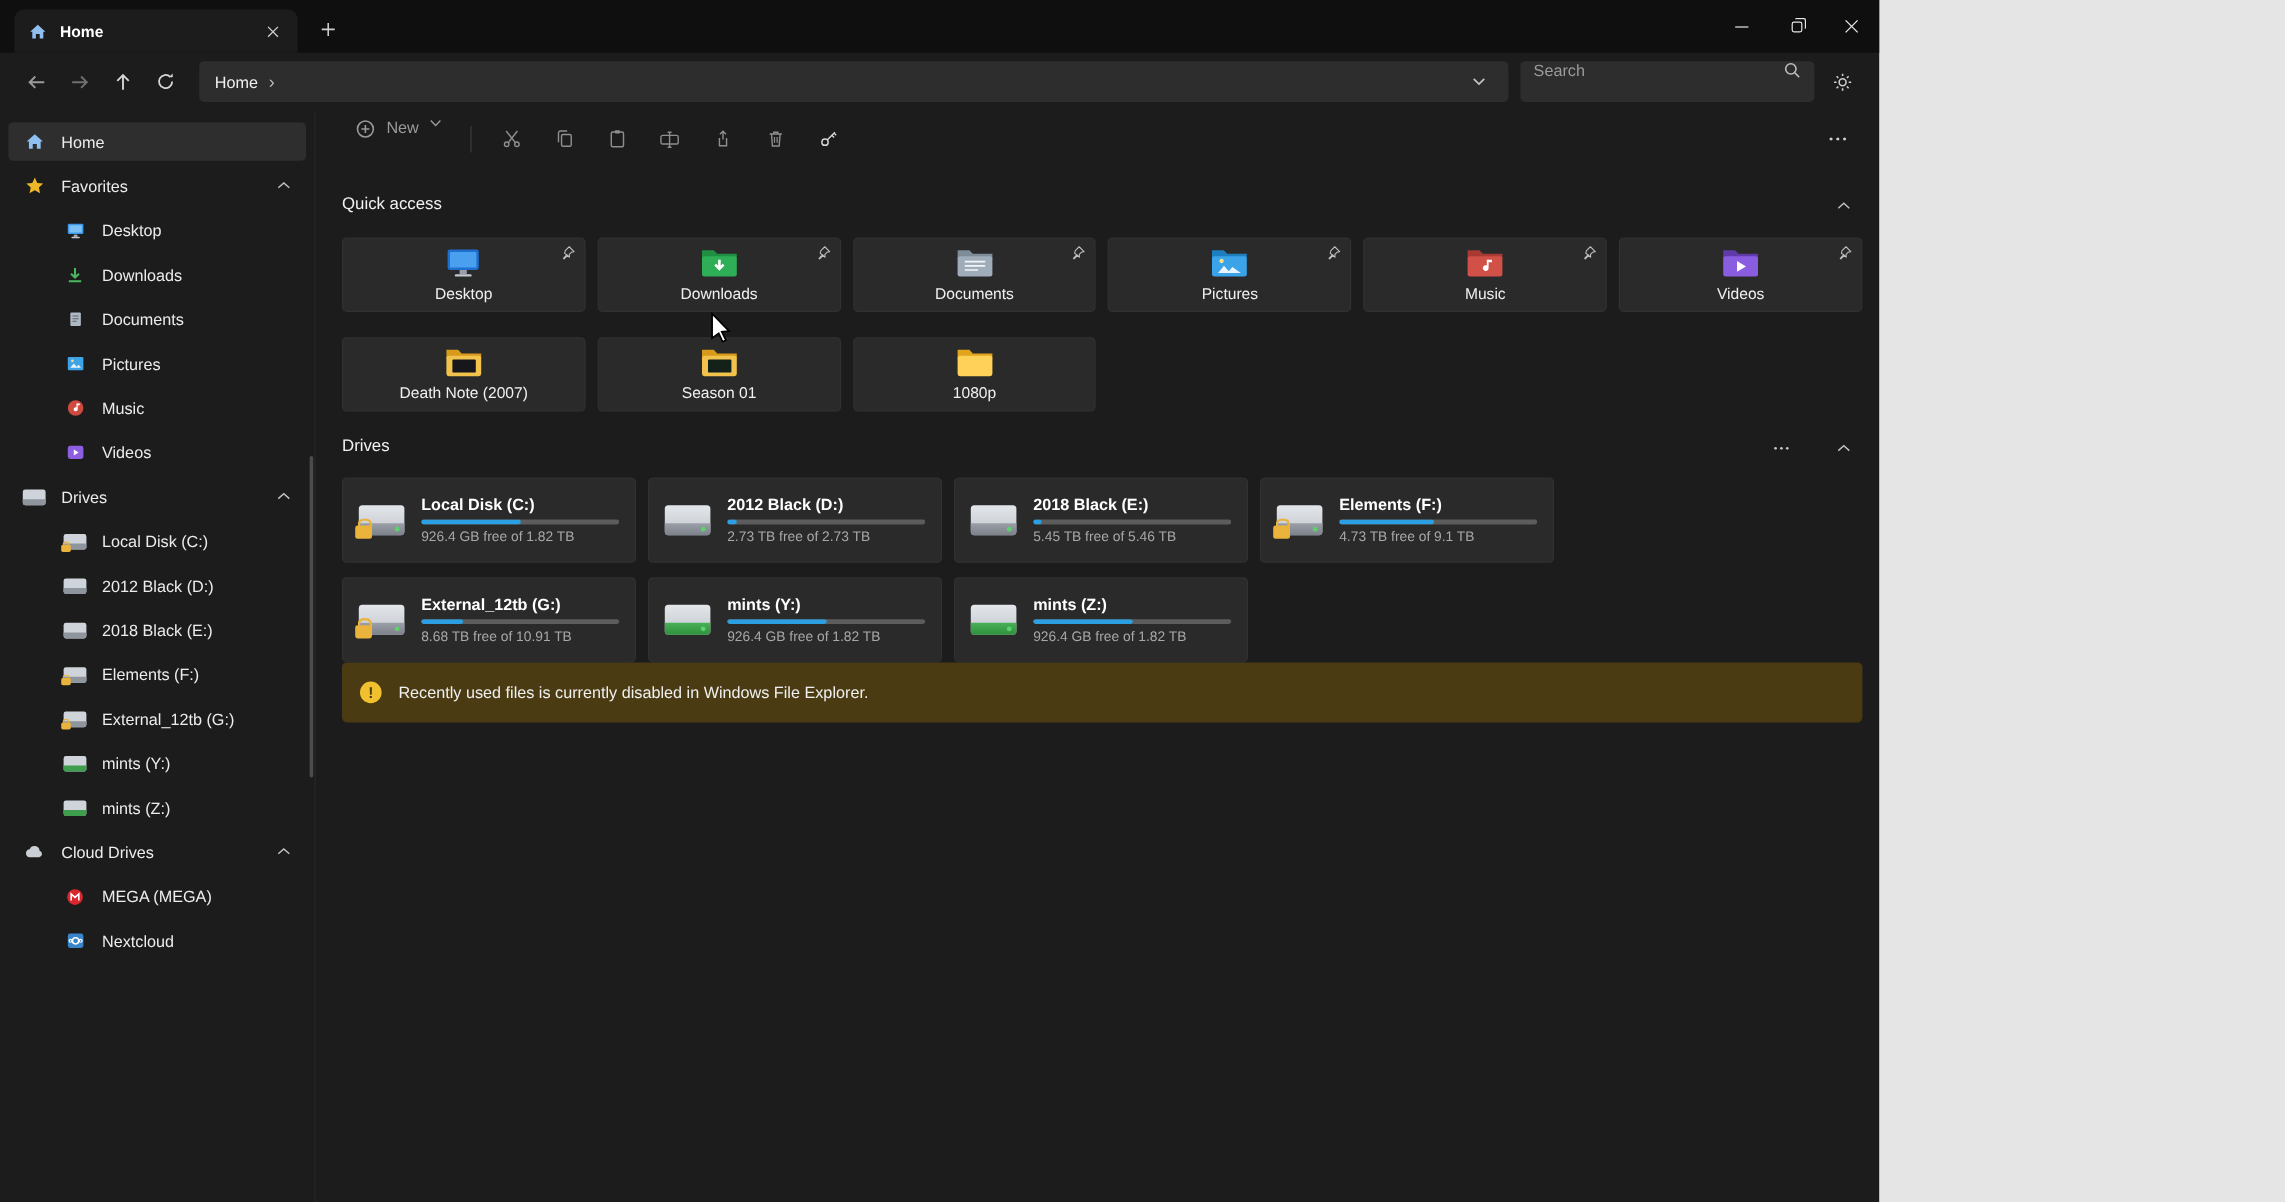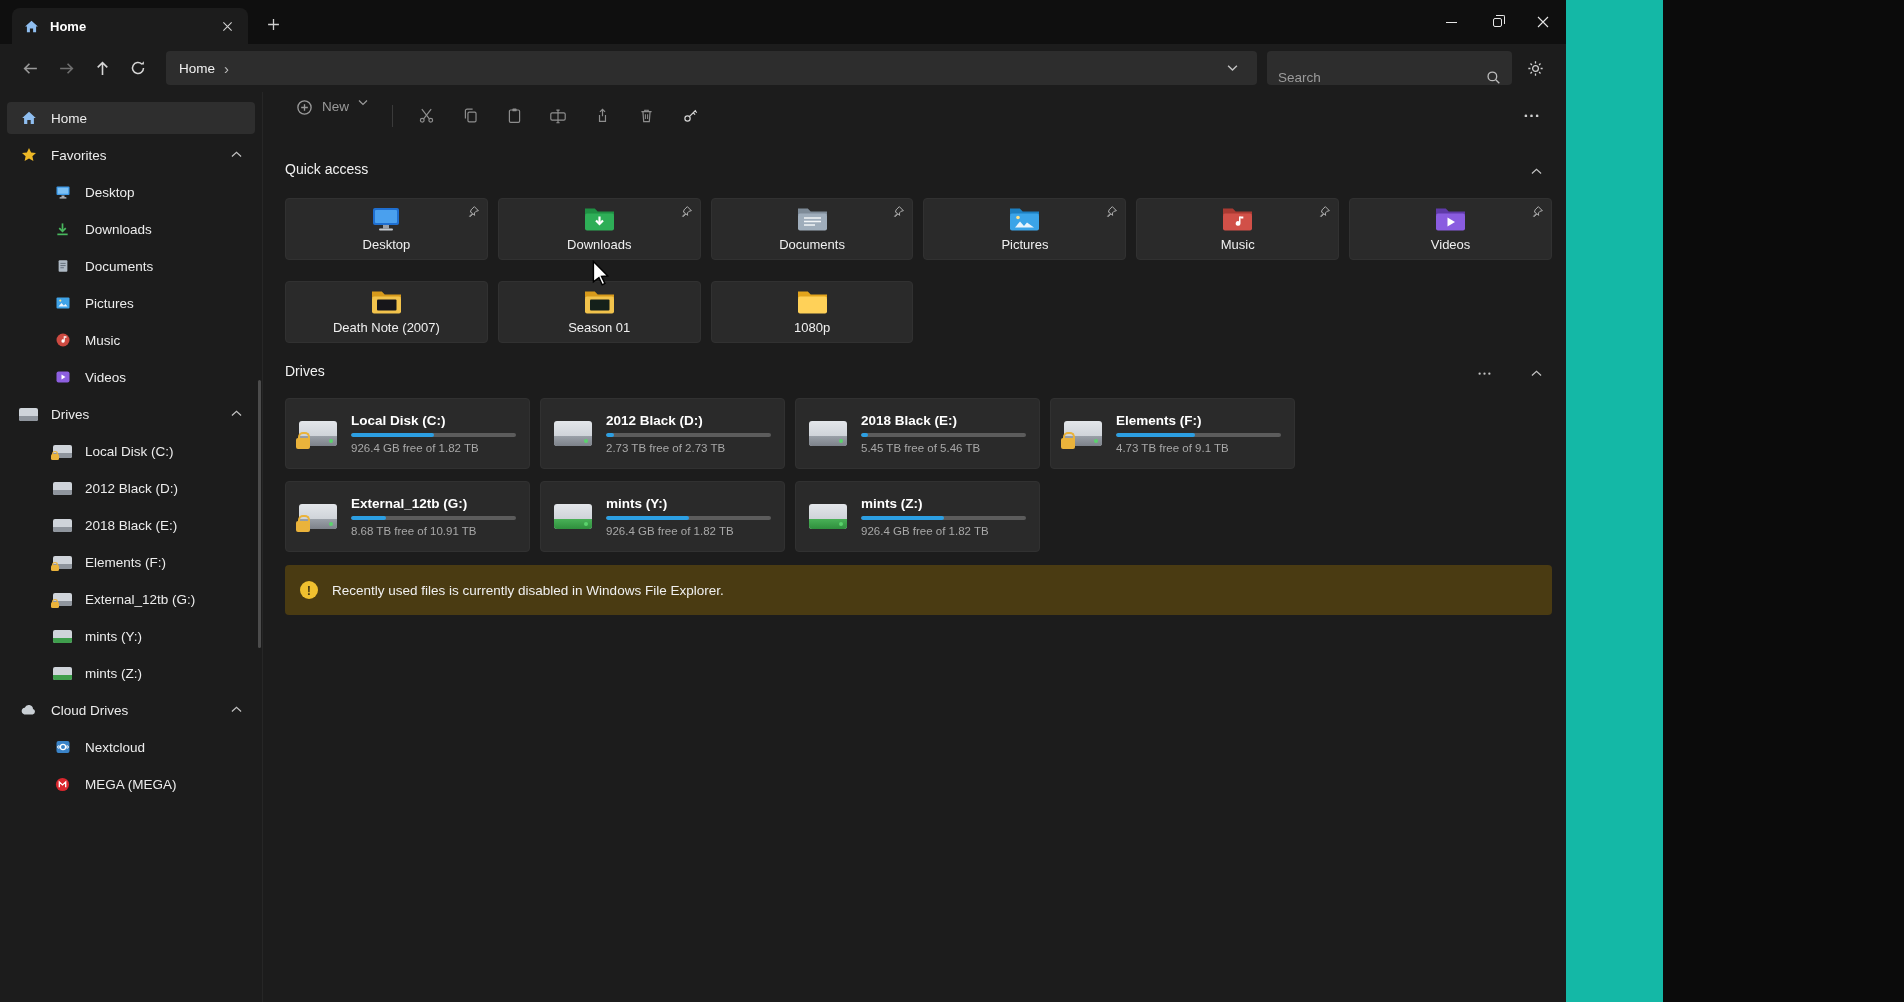--- a/index.html
+++ b/index.html
@@ -1,37 +1,37 @@
 <!DOCTYPE html>
 <html><head>
 <meta charset="utf-8">
 <style>
 *{margin:0;padding:0;box-sizing:border-box}
 html,body{width:1904px;height:1002px;overflow:hidden;background:#0b0b0b;font-family:"Liberation Sans",sans-serif;color:#fff}
-.desktop{position:relative;width:1663px;height:1002px;background:#14b8a6}
+.desktop{position:relative;width:1904px;height:1002px;background:#e5e5e5}
 .window{position:absolute;left:0;top:0;width:1566px;height:1002px;background:#1c1c1c;display:flex;flex-direction:column}
 
 .titlebar{height:44px;background:#0f0f0f;display:flex;align-items:flex-end;flex:0 0 auto;position:relative}
 .tab{width:236px;height:36px;margin-left:12px;background:#1c1c1c;border-radius:8px 8px 0 0;display:flex;align-items:center;padding:0 10px;gap:9px;cursor:default}
 .tab-label{font-size:13px;font-weight:700;color:#fff;flex:1}
 .tab-close{width:22px;height:22px;border-radius:4px;display:flex;align-items:center;justify-content:center}
 .newtab{width:30px;height:30px;margin:0 0 5px 10px;display:flex;align-items:center;justify-content:center;border-radius:4px}
 .wcs{position:absolute;right:0;top:0;height:44px;display:flex}
 .wc{width:46px;height:44px;display:flex;align-items:center;justify-content:center}
 .mingl{width:11px;height:1px;background:#e6e6e6;display:block}
 .restgl{width:9px;height:9px;border:1px solid #e6e6e6;border-radius:2px;position:relative;display:block}
 .restgl::before{content:"";position:absolute;left:2px;top:-4px;width:8px;height:8px;border-top:1px solid #e6e6e6;border-right:1px solid #e6e6e6;border-radius:0 2px 0 0}
 
 .navbar{height:48px;display:flex;align-items:center;padding:0 12px;flex:0 0 auto}
 .navbtn{width:36px;height:34px;border-radius:4px;display:flex;align-items:center;justify-content:center;flex:0 0 auto}
 .addressbar{flex:1;height:34px;background:#2d2d2d;border-radius:4px;margin:0 10px;display:flex;align-items:center;padding:0 13px;gap:9px}
 .addr-text{font-size:13.5px;color:#f0f0f0}
 .addr-crumb{color:#bdbdbd;font-size:15px;line-height:1}
 .addr-dd{margin-left:auto;display:flex;align-items:center;justify-content:center;width:24px;height:24px;border-radius:4px}
-.searchbox{width:245px;height:34px;background:#2d2d2d;border-radius:4px;display:flex;align-items:flex-end;padding:0 11px;gap:6px;flex:0 0 auto}
+.searchbox{width:245px;height:34px;background:#2d2d2d;border-radius:4px;display:flex;align-items:flex-start;padding:0 11px;gap:6px;flex:0 0 auto}
 .searchbox input{flex:1;background:transparent;border:none;outline:none;color:#e8e8e8;font-size:13.5px;font-family:inherit;min-width:0}
 .searchbox input::placeholder{color:#9b9b9b}
 .gearbtn{width:38px;height:34px;display:flex;align-items:center;justify-content:center;margin-left:4px;border-radius:4px}
 
 .body{flex:1;display:flex;min-height:0}
 .sidebar{width:263px;flex:0 0 auto;padding:10px 7px 0 7px;position:relative;border-right:1px solid #262626}
 .srow{height:32px;display:flex;align-items:center;gap:13px;padding:0 8px 0 12px;border-radius:4px;margin-bottom:5px;font-size:13.5px;color:#ececec;cursor:default}
 .srow.sel{background:#2e2e2e}
 .srow.child{padding-left:46px}
 .sicon{width:19px;height:17px;display:flex;justify-content:center;align-items:center;flex:0 0 auto}
@@ -72,21 +72,21 @@
 .hdd .lk{position:absolute;left:-3px;bottom:-3px;width:14px;height:11px;background:#eab33b;border-radius:2px}
 .hdd .lk::before{content:"";position:absolute;left:2px;top:-6px;width:8px;height:7px;border:2.5px solid #eab33b;border-bottom:none;border-radius:5px 5px 0 0}
 
 .hddm{position:relative;width:19px;height:13px;flex:0 0 auto}
 .hddm .b{position:absolute;inset:0;background:#cfd4da;border-radius:2px}
 .hddm .f{position:absolute;left:0;right:0;bottom:0;height:5px;background:#8f959d;border-radius:0 0 2px 2px}
 .hddm.green .f{background:#3f9e4d}
 .hddm .lk{position:absolute;left:-2px;bottom:-2px;width:8px;height:6px;background:#eab33b;border-radius:1.5px}
 .hddm .lk::before{content:"";position:absolute;left:1px;top:-3px;width:4px;height:3px;border:1.5px solid #eab33b;border-bottom:none;border-radius:3px 3px 0 0}
 
-.banner{margin-top:13px;height:50px;background:#4a3b12;border-radius:4px;display:flex;align-items:center;gap:14px;padding:0 15px;font-size:13.5px;color:#f0f0f0}
+.banner{height:50px;background:#4a3b12;border-radius:4px;display:flex;align-items:center;gap:14px;padding:0 15px;font-size:13.5px;color:#f0f0f0}
 .warnico{width:18px;height:18px;border-radius:50%;background:#f0c02f;color:#4a3b12;font-weight:700;font-size:13px;display:flex;align-items:center;justify-content:center;flex:0 0 auto}
 .warnico::before{content:"!"}
 
 .cursor{position:absolute;left:592px;top:260px;pointer-events:none;z-index:50}
 </style>
 </head>
 <body>
 
 <div class="desktop">
 <div class="window">
@@ -351,37 +351,37 @@
         <span>Cloud Drives</span>
         <span class="grp-chev">
           <svg width="11" viewBox="0 0 12 8">
                 <path d="M1 6 6 1.5 11 6" fill="none" stroke="#c2c2c2" stroke-width="1.3"></path>
               </svg>
         </span>
       </div>
 
       <div class="srow child">
         <span class="sicon">
+          <svg width="15" viewBox="0 0 16 16">
+                <circle cx="8" cy="8" r="7" fill="#d9272e"></circle>
+                <path d="M4.6 11V5.4L8 8.4l3.4-3V11" fill="none" stroke="#fff" stroke-width="1.4"></path>
+              </svg>
+        </span>
+        <span>MEGA (MEGA)</span>
+      </div>
+      <div class="srow child">
+        <span class="sicon">
           <svg width="16" viewBox="0 0 16 16">
                 <rect x="1.5" y="2" width="13" height="12" rx="2" fill="#3a84c9"></rect>
                 <circle cx="8" cy="8" r="2.6" fill="none" stroke="#fff" stroke-width="1.2"></circle>
                 <circle cx="3.8" cy="8" r="1.2" fill="none" stroke="#fff" stroke-width="1"></circle>
                 <circle cx="12.2" cy="8" r="1.2" fill="none" stroke="#fff" stroke-width="1"></circle>
               </svg>
         </span>
         <span>Nextcloud</span>
-      </div>
-      <div class="srow child">
-        <span class="sicon">
-          <svg width="15" viewBox="0 0 16 16">
-                <circle cx="8" cy="8" r="7" fill="#d9272e"></circle>
-                <path d="M4.6 11V5.4L8 8.4l3.4-3V11" fill="none" stroke="#fff" stroke-width="1.4"></path>
-              </svg>
-        </span>
-        <span>MEGA (MEGA)</span>
       </div>
 
       <div class="sb-thumb"></div>
     </div>
 
     <div class="main">
 
       <div class="cmdbar">
         <div class="newbtn">
           <svg width="17" viewBox="0 0 18 18">

